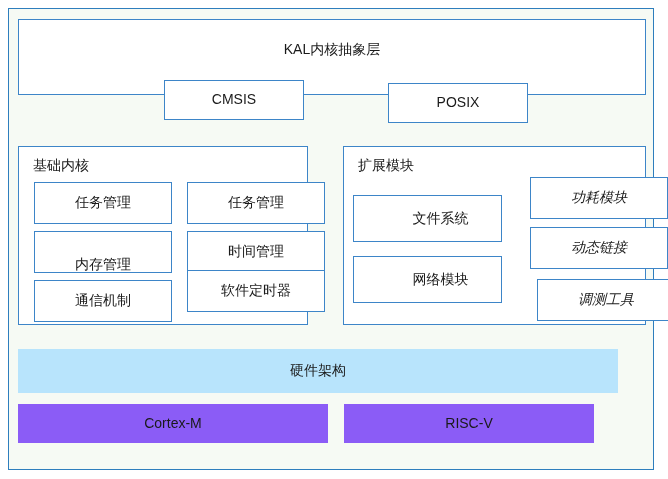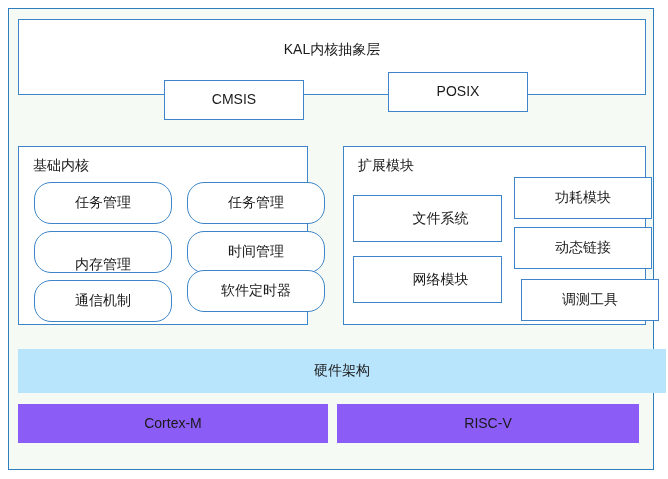--- a/index.html
+++ b/index.html
@@ -30,61 +30,61 @@
   }
   .lbl{font-size:14px;line-height:1.1;}
 
   
   #kal-layer{left:9px;top:10px;width:628px;height:76px;}
   #kal-title{
     position:absolute;left:0;top:22px;width:100%;
     text-align:center;font-size:14px;
   }
   #cmsis-box{left:145px;top:60px;width:140px;height:40px;}
-  #posix-box{left:369px;top:52px;width:140px;height:40px;}
+  #posix-box{left:369px;top:63px;width:140px;height:40px;}
 
   
   #base-kernel-panel{left:9px;top:137px;width:290px;height:179px;}
   #ext-module-panel{left:334px;top:137px;width:303px;height:179px;}
   .panel-title{
     position:absolute;left:14px;top:10px;
     font-size:14px;
   }
 
   
-  .bk{width:138px;height:42px;border-radius:17px;}
+  .bk{width:138px;height:42px;}
   #bk-0{left:15px;top:35px;}
   #bk-1{left:168px;top:35px;}
   #bk-2{left:15px;top:84px;align-items:flex-end;}
   #bk-3{left:168px;top:84px;}
   #bk-4{left:15px;top:133px;}
   #bk-5{left:168px;top:123px;}
 
   
   .ex-l{width:149px;height:47px;left:9px;padding-left:26px;}
   #ex-l-0{top:48px;}
   #ex-l-1{top:109px;}
   
-  .ex-r{width:138px;height:42px;left:170px;}
+  .ex-r{width:138px;height:42px;left:186px;font-style:italic;}
   #ex-r-0{top:30px;}
   #ex-r-1{top:80px;}
   #ex-r-2{top:132px;margin-left:7px;}
 
   
   #hw-arch-bar{
-    position:absolute;left:9px;top:340px;width:648px;height:44px;
+    position:absolute;left:9px;top:340px;width:600px;height:44px;
     background:#b8e4fc;border:0;
   }
   #hw-arch-bar .lbl{font-size:14px;}
   .hw-chip{
     position:absolute;top:395px;height:39px;
     background:#8b5cf6;border:0;
   }
   #hw-chip-0{left:9px;width:310px;}
-  #hw-chip-1{left:328px;width:302px;text-align:right;}
+  #hw-chip-1{left:335px;width:250px;text-align:right;}
 </style>
 </head>
 <body>
 
 <div class="diagram">
 
   <div class="box" id="kal-layer">
     <div id="kal-title" class="lbl">KAL内核抽象层</div>
 
     <div class="box centered" id="cmsis-box">

